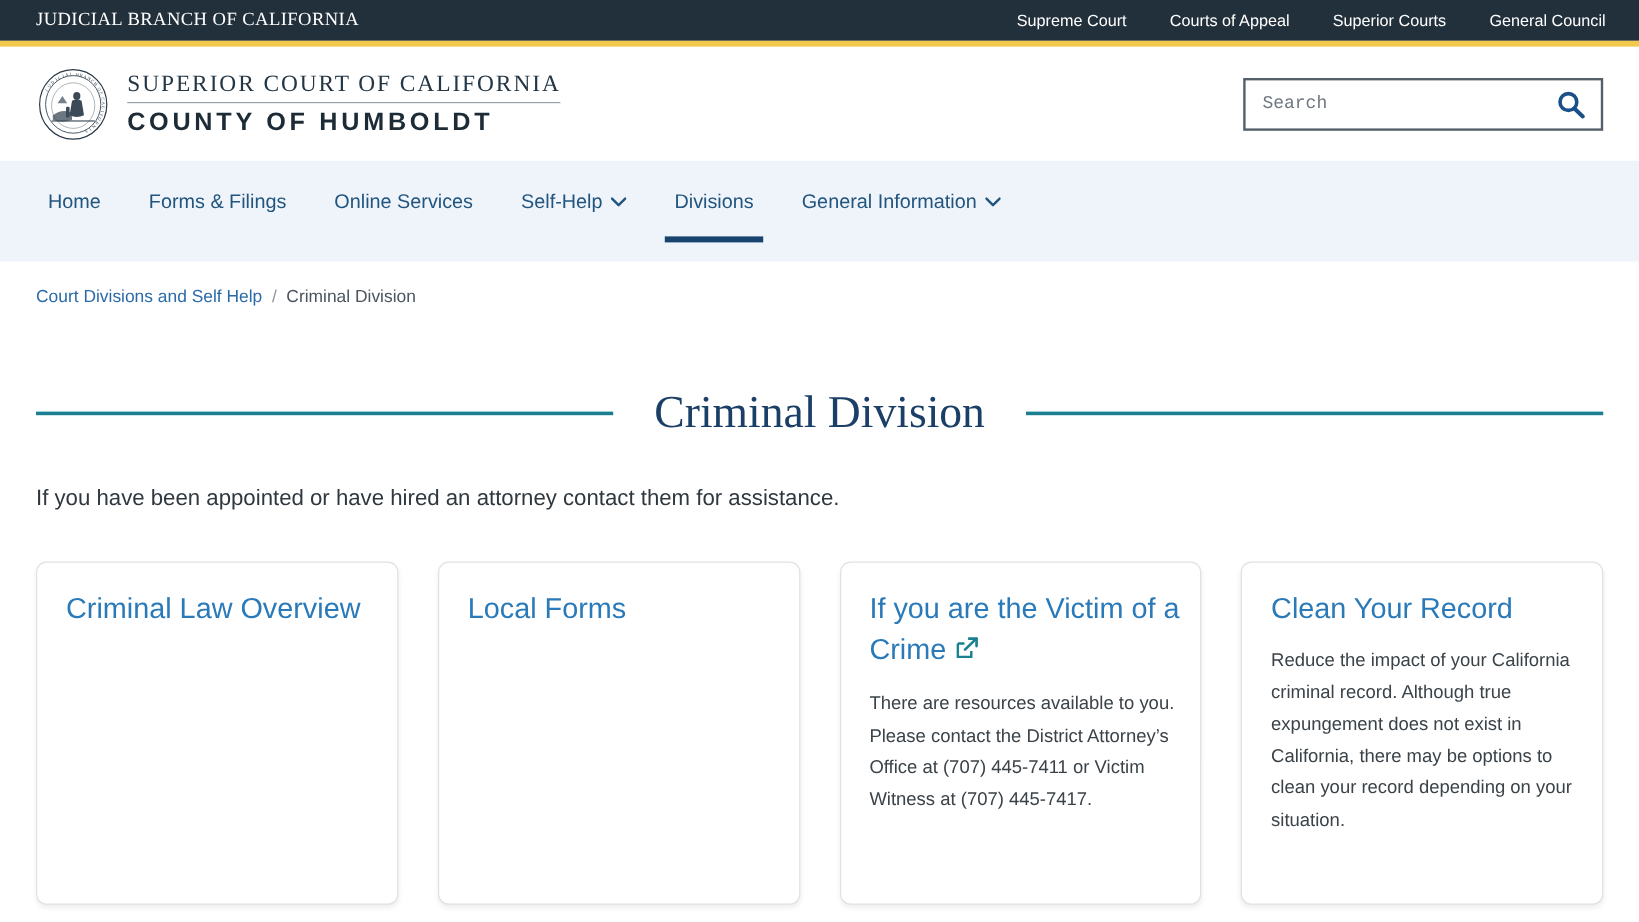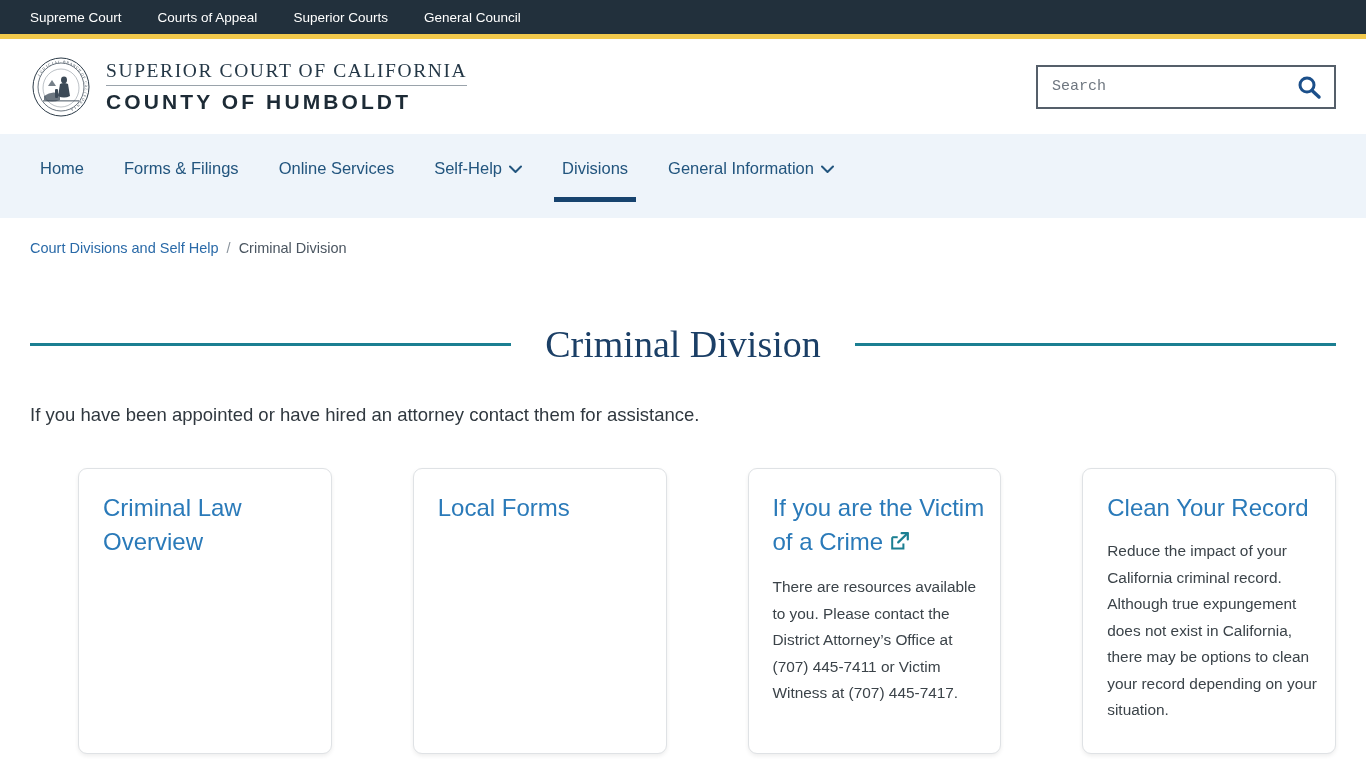--- a/index.html
+++ b/index.html
@@ -165,21 +165,20 @@
     margin-top: 42px;
   }
   .card {
     flex: 1 1 0;
     background: #ffffff;
     border: 1px solid #dfe2e5;
     border-radius: 9px;
     box-shadow: 0 2px 4px rgba(0,0,0,0.07);
     padding: 22px 10px 24px 24px;
     min-height: 286px;
-    margin-left: 48px;
   }
   .card-title {
     color: #2a7ab9;
     font-size: 24px;
     line-height: 1.42;
     margin: 0;
     font-weight: normal;
     text-decoration: none;
     display: block;
     cursor: pointer;
@@ -193,20 +192,21 @@
     margin: 13px 0 0 0;
     font-size: 15.4px;
     line-height: 1.72;
     color: #3b4349;
   }
 </style>
 </head>
 <body>
 
 <div class="topbar">
+  <div class="topbar-brand">JUDICIAL BRANCH OF CALIFORNIA</div>
   <div class="topbar-links">
     <a class="topbar-link" href="#">Supreme Court</a>
     <a class="topbar-link" href="#">Courts of Appeal</a>
     <a class="topbar-link" href="#">Superior Courts</a>
     <a class="topbar-link" href="#">General Council</a>
   </div>
 </div>
 <div class="goldbar"></div>
 
 <div class="masthead">

